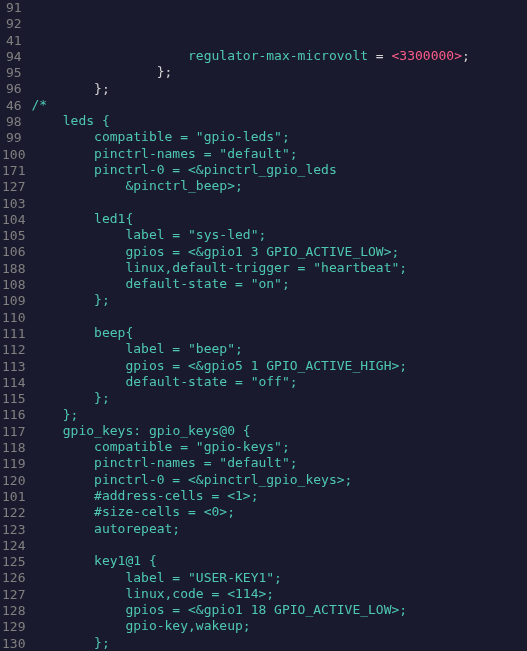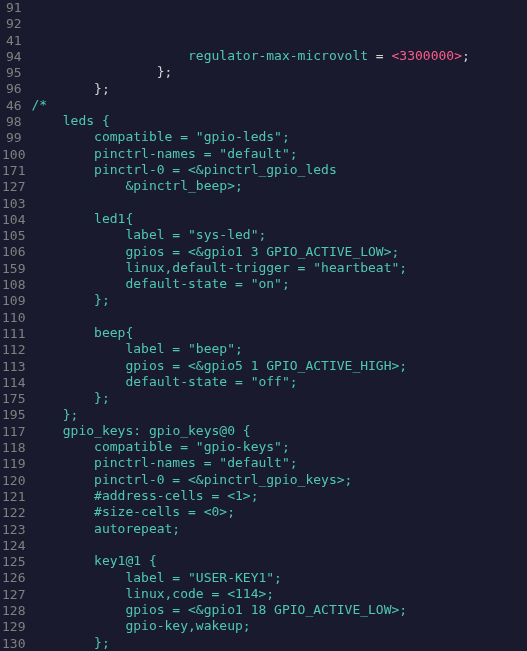--- a/index.html
+++ b/index.html
@@ -56,35 +56,35 @@
       <div class="ln">46</div>
       <div class="ln">98</div>
       <div class="ln">99</div>
       <div class="ln">100</div>
       <div class="ln">171</div>
       <div class="ln">127</div>
       <div class="ln">103</div>
       <div class="ln">104</div>
       <div class="ln">105</div>
       <div class="ln">106</div>
-      <div class="ln">159</div>
+      <div class="ln">188</div>
       <div class="ln">108</div>
       <div class="ln">109</div>
       <div class="ln">110</div>
       <div class="ln">111</div>
       <div class="ln">112</div>
       <div class="ln">113</div>
       <div class="ln">114</div>
-      <div class="ln">175</div>
-      <div class="ln">195</div>
+      <div class="ln">115</div>
+      <div class="ln">116</div>
       <div class="ln">117</div>
       <div class="ln">118</div>
       <div class="ln">119</div>
       <div class="ln">120</div>
-      <div class="ln">121</div>
+      <div class="ln">101</div>
       <div class="ln">122</div>
       <div class="ln">123</div>
       <div class="ln">124</div>
       <div class="ln">125</div>
       <div class="ln">126</div>
       <div class="ln">127</div>
       <div class="ln">128</div>
       <div class="ln">129</div>
       <div class="ln">130</div>
     </div>

